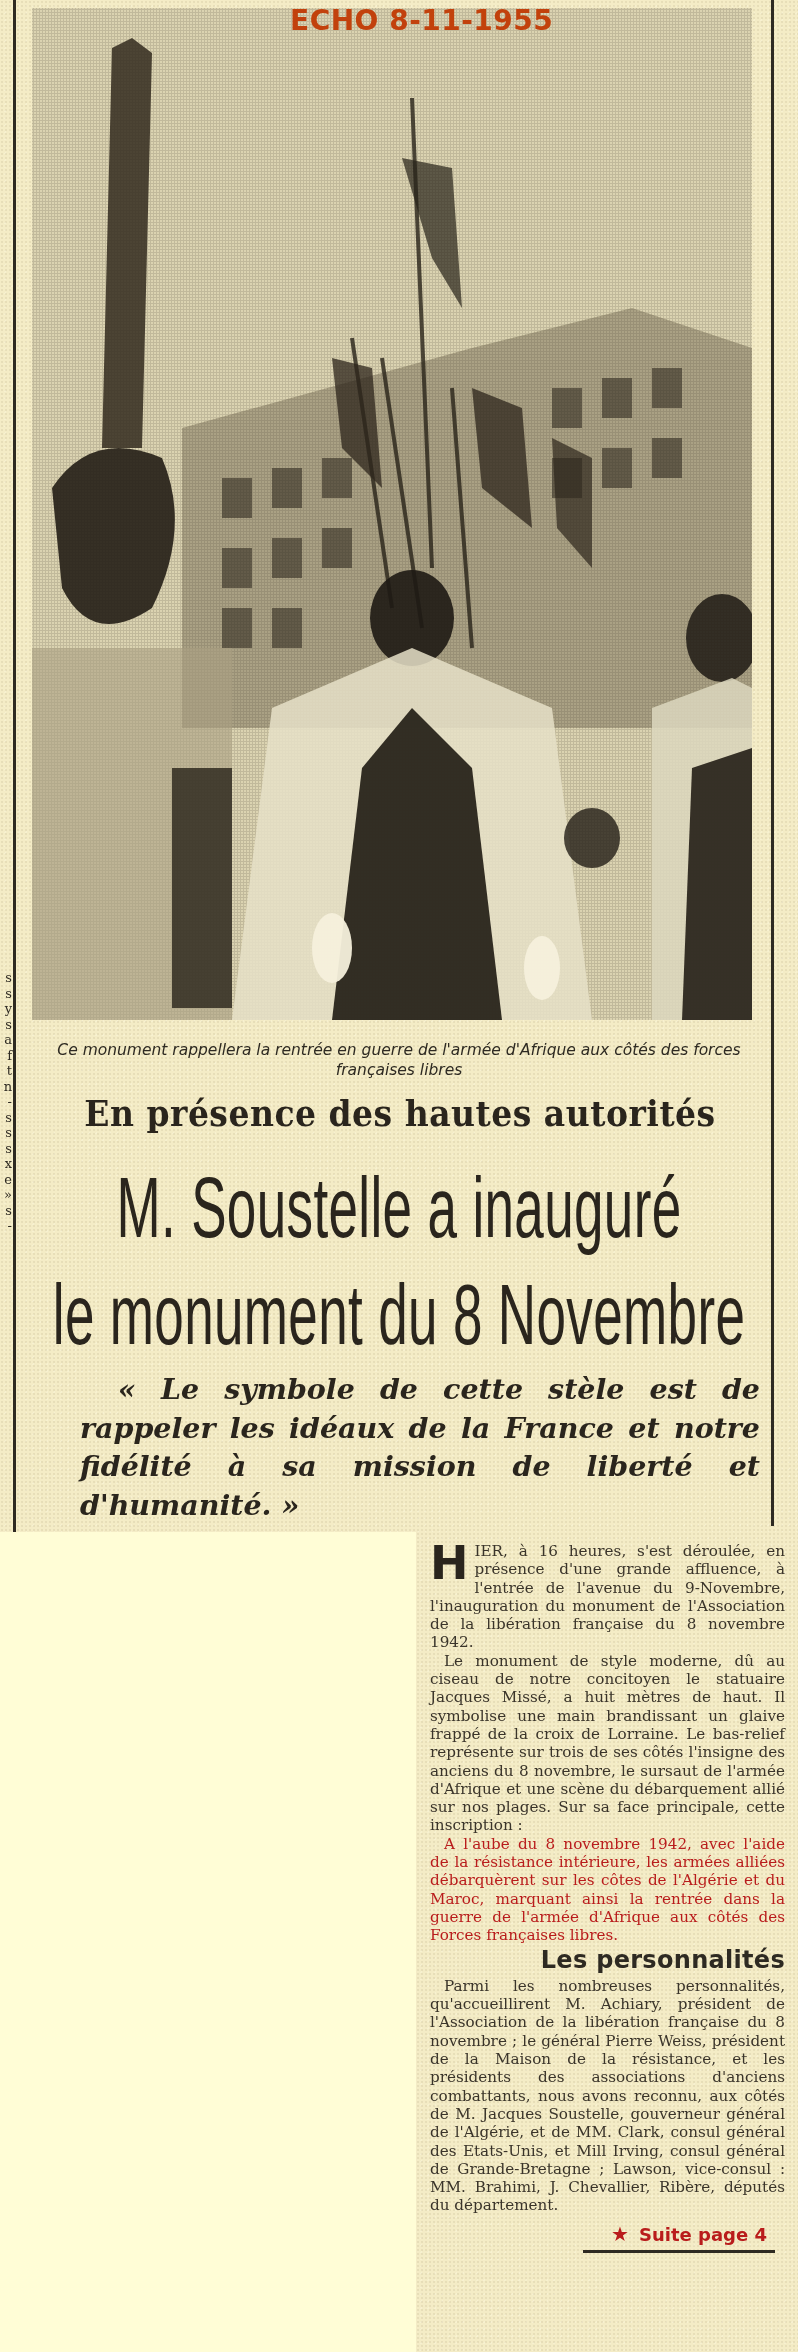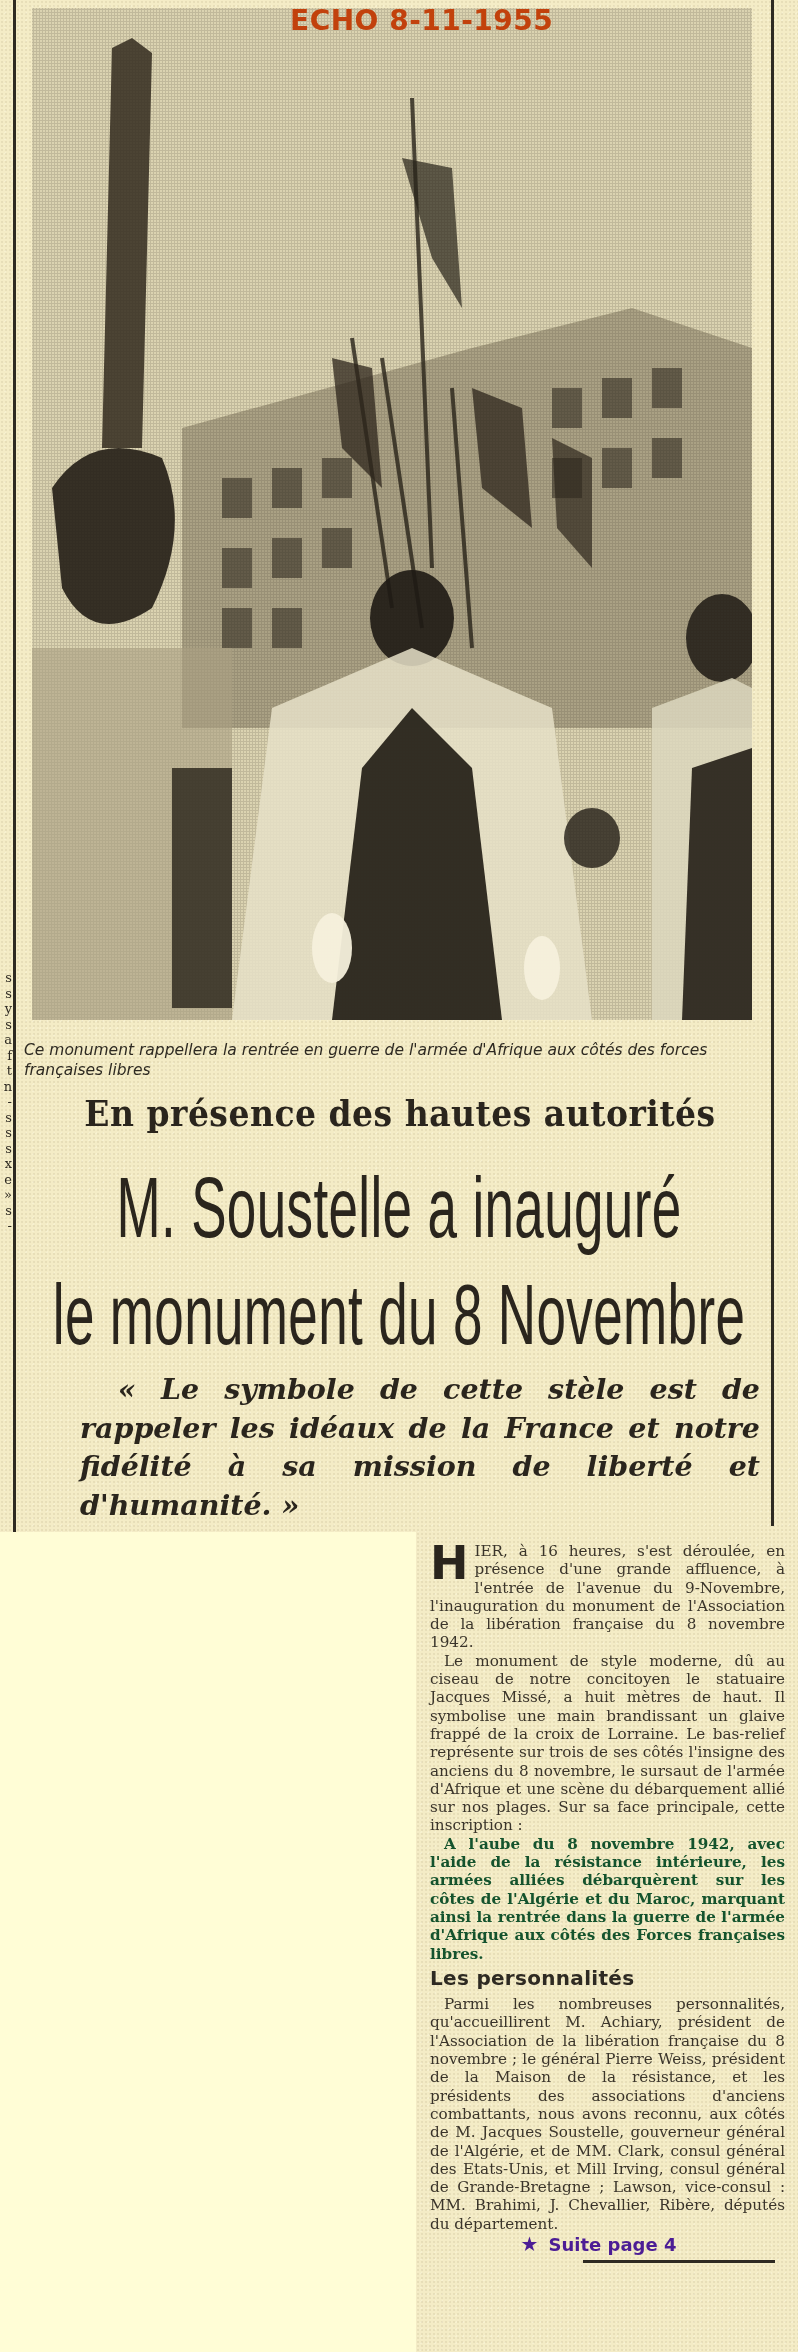--- a/index.html
+++ b/index.html
@@ -41,21 +41,21 @@
   .photo svg { position: absolute; left: 0; top: 0; }
 
   .echo-label {
     position: absolute; left: 290px; top: 4px;
     font-family: "DejaVu Sans", sans-serif; font-weight: bold;
     font-size: 28px; color: #c2410c; letter-spacing: 0.5px;
   }
 
   .caption {
     position: absolute; left: 24px; top: 1040px; width: 750px;
-    font-family: "DejaVu Sans", sans-serif;
+    text-align: center; font-family: "DejaVu Sans", sans-serif;
     font-style: italic; font-size: 15.5px; line-height: 20px; color: #2e2a22;
   }
 
   .kicker {
     position: absolute; left: 30px; top: 1094px; width: 740px;
     font-family: "DejaVu Serif", serif; font-weight: bold;
     font-size: 33px; letter-spacing: 0.5px; text-align: center; color: #2a251d;
     transform: scaleY(1.05);
   }
 
@@ -79,28 +79,28 @@
     position: absolute; left: 430px; top: 1542px; width: 355px;
     font-family: "DejaVu Serif", serif; font-size: 15.2px; line-height: 18.3px;
     color: #3a342a; text-align: justify;
   }
   .article p { text-indent: 14px; }
   .article p.first { text-indent: 0; }
   .dropcap {
     float: left; font-family: "DejaVu Sans", sans-serif; font-weight: bold;
     font-size: 46px; line-height: 38px; margin: 2px 6px 0 0; color: #2a251d;
   }
-  .article p.inscription { font-weight: bold; color: #14532d; }
+  .article p.inscription { font-weight: normal; color: #b91c1c; }
   .subhead {
-    font-family: "DejaVu Sans", sans-serif; font-weight: bold; font-size: 20px;
-    text-align: left; margin: 6px 0 8px; color: #2e2a22; letter-spacing: 0.3px;
+    font-family: "DejaVu Sans", sans-serif; font-weight: bold; font-size: 24px;
+    text-align: right; margin: 6px 0 8px; color: #2e2a22; letter-spacing: 0.3px;
   }
   .suite {
-    margin-top: 2px; text-align: center; padding-right: 18px;
-    font-family: "DejaVu Sans", sans-serif; font-weight: bold; font-size: 18px; color: #4c1d95;
+    margin-top: 10px; text-align: right; padding-right: 18px;
+    font-family: "DejaVu Sans", sans-serif; font-weight: bold; font-size: 18px; color: #b91c1c;
   }
   .suite .star { margin-right: 10px; font-size: 20px; }
   .suite-rule { margin: 6px 10px 0 auto; width: 192px; height: 3px; background: #2e2a22; }
 </style>
 </head>
 <body>
 
 <div class="paper paper-top"></div>
 <div class="paper paper-col"></div>
 

